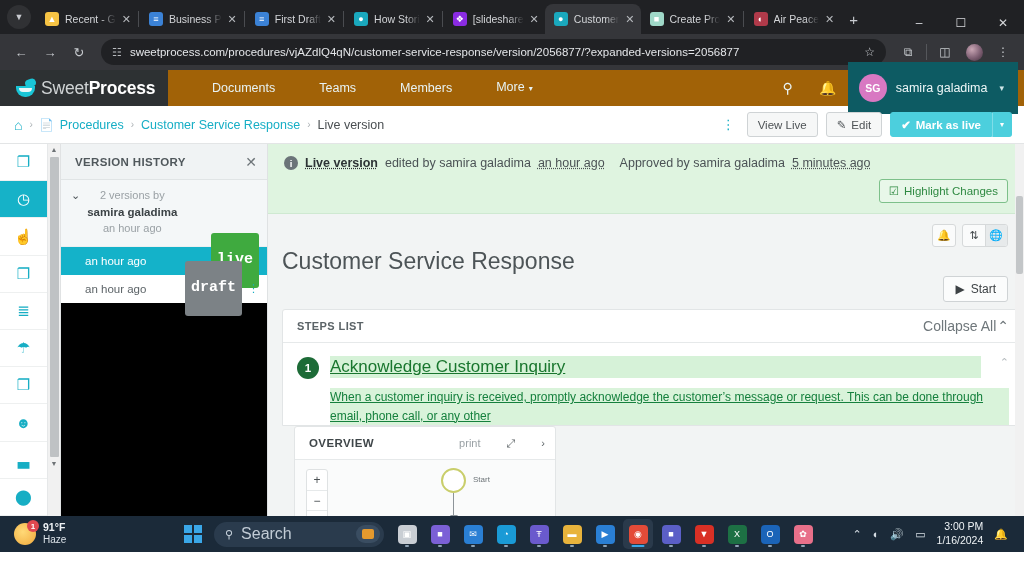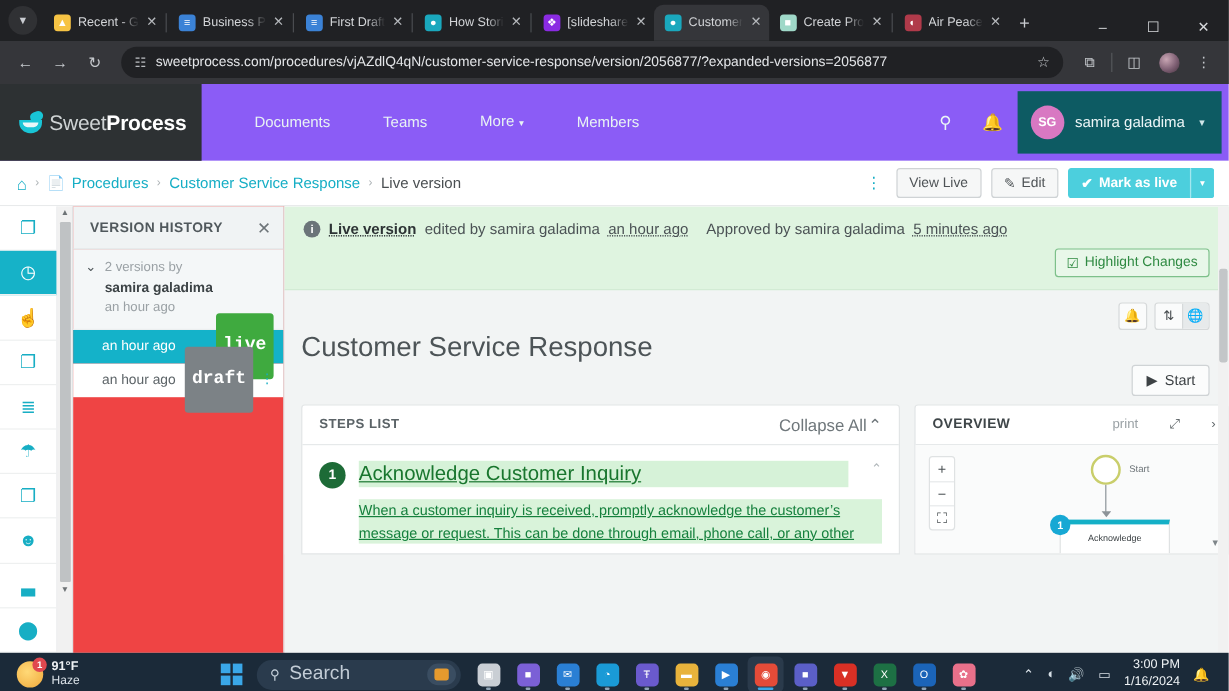--- a/index.html
+++ b/index.html
@@ -83,21 +83,21 @@
   .omnibox .star { color: #c6c9cd; font-size: 12px; flex: none; }
   .tb-icon { width: 26px; height: 26px; display: flex; align-items: center; justify-content: center; color: #c6c9cd; font-size: 12px; flex: none; }
   .tb-sep { width: 1px; height: 16px; background: #55575b; flex: none; margin: 0 2px; }
   .profile-av {
     width: 17px; height: 17px; border-radius: 50%;
     background: radial-gradient(circle at 35% 32%, #c9a6b4 0%, #7e5f73 55%, #41303c 100%);
     flex: none;
   }
 
   
-  .app-header { height: 64px; display: flex; align-items: stretch; background: #8b5cf6; }
+  .app-header { height: 36px; display: flex; align-items: stretch; background: #a16207; }
   .logo-zone {
     width: 168px; background: #2d3133;
     display: flex; align-items: center; gap: 6px;
     padding-left: 16px; flex: none;
   }
   .logo-mark { width: 19px; height: 17px; position: relative; flex: none; }
   .logo-cup {
     position: absolute; left: 0; bottom: 0; width: 19px; height: 11px;
     background: #19c5d6; border-radius: 0 0 9px 9px;
   }
@@ -183,22 +183,23 @@
 
   .railscroll {
     width: 13px; background: #f1f1f1; flex: none;
     display: flex; flex-direction: column; align-items: center;
     border-right: 1px solid #e0e2e3;
   }
   .railscroll .arw { font-size: 7px; color: #6e7376; height: 12px; line-height: 12px; }
   .railscroll .thumb { width: 9px; background: #bfc2c4; border-radius: 1px; margin: 1px 0; }
 
   .version-panel {
-    width: 176px; background: #ef4444; border-right: 1px solid #dfe2e3;
+    width: 207px; background: #000000; border-right: 1px solid #dfe2e3;
     flex: none;
+    text-align: center;
   }
   .vp-head {
     height: 36px; background: #f0f3f4; border-bottom: 1px solid #e0e4e5;
     display: flex; align-items: center; padding: 0 10px 0 14px;
   }
   .vp-title { font-size: 11.5px; font-weight: bold; color: #50585c; letter-spacing: 0.35px; }
   .vp-close { margin-left: auto; color: #6d7478; font-size: 14px; }
   .vp-group {
     background: #f4f7f8; padding: 8px 10px 9px 10px;
     display: flex; gap: 7px; align-items: flex-start;
@@ -260,21 +261,21 @@
     font-size: 23px; color: #4d5457; font-weight: normal;
     padding: 34px 0 0 14px;
   }
   .start-btn-wrap { position: absolute; right: 16px; top: 62px; }
   .start-btn {
     border: 1px solid #cfd3d5; background: #fbfcfc; border-radius: 3px;
     padding: 5px 11px; font-size: 12px; color: #3d4245;
     display: flex; align-items: center; gap: 6px;
   }
 
-  .split-lower { display: flex; gap: 0; padding: 0 0 0 14px; margin-top: 34px; }
+  .split-lower { display: flex; gap: 0; padding: 0 0 0 14px; margin-top: 34px; flex-direction: column; }
 
   .steps-card {
     flex: 1; background: #ffffff; border: 1px solid #e2e5e6;
     border-radius: 3px 3px 0 0; min-width: 0;
   }
   .steps-head {
     height: 33px; display: flex; align-items: center;
     padding: 0 14px; border-bottom: 1px solid #e6e9ea;
   }
   .steps-lbl { font-size: 11px; font-weight: bold; color: #5b6367; letter-spacing: 0.4px; }
@@ -479,22 +480,22 @@
   <div class="logo-zone">
     <div class="logo-mark">
       <div class="logo-leaf"></div>
         <div class="logo-cup"></div>
     </div>
     <div class="logo-text"><span>Sweet</span><b>Process</b></div>
   </div>
   <div class="nav-links" id="nav-links">
       <a href="#"><span>Documents</span></a>
       <a href="#"><span>Teams</span></a>
+      <a href="#"><span>Members</span></a>
       <a href="#"><span>More</span><span class="caret">▾</span></a>
-      <a href="#"><span>Members</span></a>
     </div>
   <div class="header-right">
     <div class="hdr-icon">⚲</div>
     <div class="hdr-icon">🔔</div>
     <div class="user-chip">
       <div class="user-av">SG</div>
       <div class="user-name">samira galadima</div>
       <div class="user-caret">▾</div>
     </div>
   </div>

